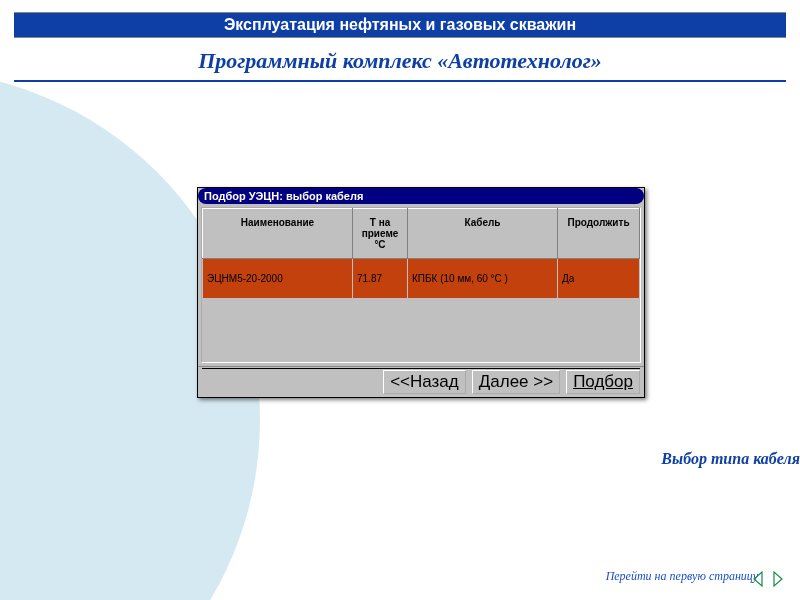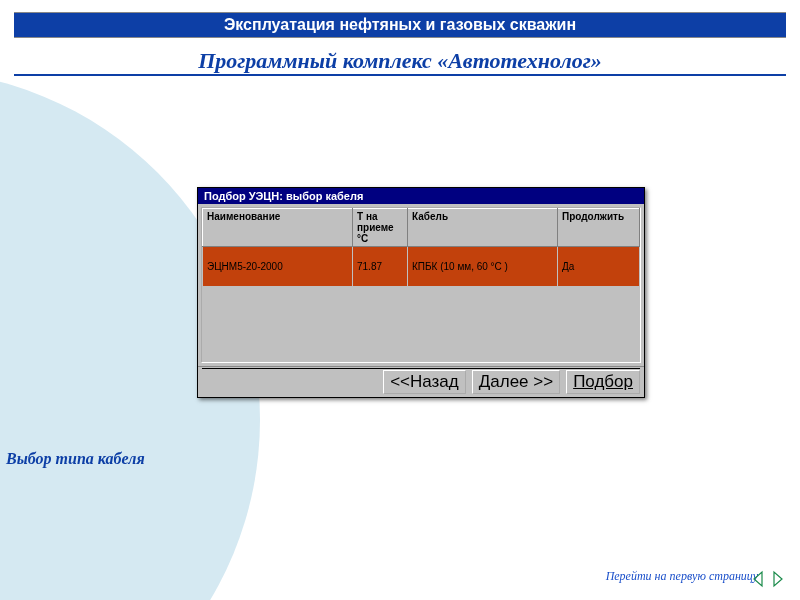--- a/index.html
+++ b/index.html
@@ -28,21 +28,21 @@
     font-size: 16px;
     padding: 3px 0;
     border-top: 1px solid #888;
     border-bottom: 1px solid #888;
     z-index: 2;
   }
   .title-area {
     position: relative;
     margin: 10px 14px 0 14px;
     border-bottom: 2px solid #0d3fa6;
-    padding-bottom: 0;
+    padding-bottom: 6px;
     text-align: center;
     z-index: 2;
   }
   .title-area h1 {
     color: #0d3fa6;
     font-size: 22px;
     font-weight: bold;
     font-style: italic;
     font-family: "Times New Roman", serif;
   }
@@ -55,39 +55,40 @@
     box-shadow: 2px 2px 4px rgba(0,0,0,0.5);
     z-index: 3;
     font-size: 11px;
   }
   .dialog-title {
     background: #000080;
     color: #fff;
     padding: 2px 6px;
     font-weight: bold;
     font-size: 11px;
+    border-radius: 8px;
   }
   .dialog-body {
     border: 1px inset #fff;
     margin: 3px;
     background: #c0c0c0;
     height: 156px;
     overflow: hidden;
   }
   table.grid {
     width: 100%;
     border-collapse: collapse;
     font-size: 10px;
   }
   table.grid th {
     background: #c0c0c0;
     border: 1px solid #808080;
     border-top-color:#fff; border-left-color:#fff;
-    padding: 2px 4px;
-    text-align: left;
+    padding: 8px 4px;
+    text-align: center;
     font-weight: bold;
     vertical-align: top;
     height: 34px;
   }
   table.grid td {
     background: #c2410c;
     border: 1px solid #c0c0c0;
     padding: 14px 4px;
     height: 16px;
   }
@@ -120,21 +121,21 @@
     background: #c0c0c0;
     border: 1px outset #fff;
     font-size: 17px;
     padding: 1px 6px;
     cursor: pointer;
   }
   .caption {
     position: absolute;
     left: 6px; right: 0;
     top: 450px;
-    text-align: left;
+    text-align: right;
     color: #0d3fa6;
     font-weight: bold;
     font-style: italic;
     font-family: "Times New Roman", serif;
     font-size: 16px;
     z-index: 2;
   }
   .footer-link {
     position: absolute;
     right: 42px; bottom: 16px;

